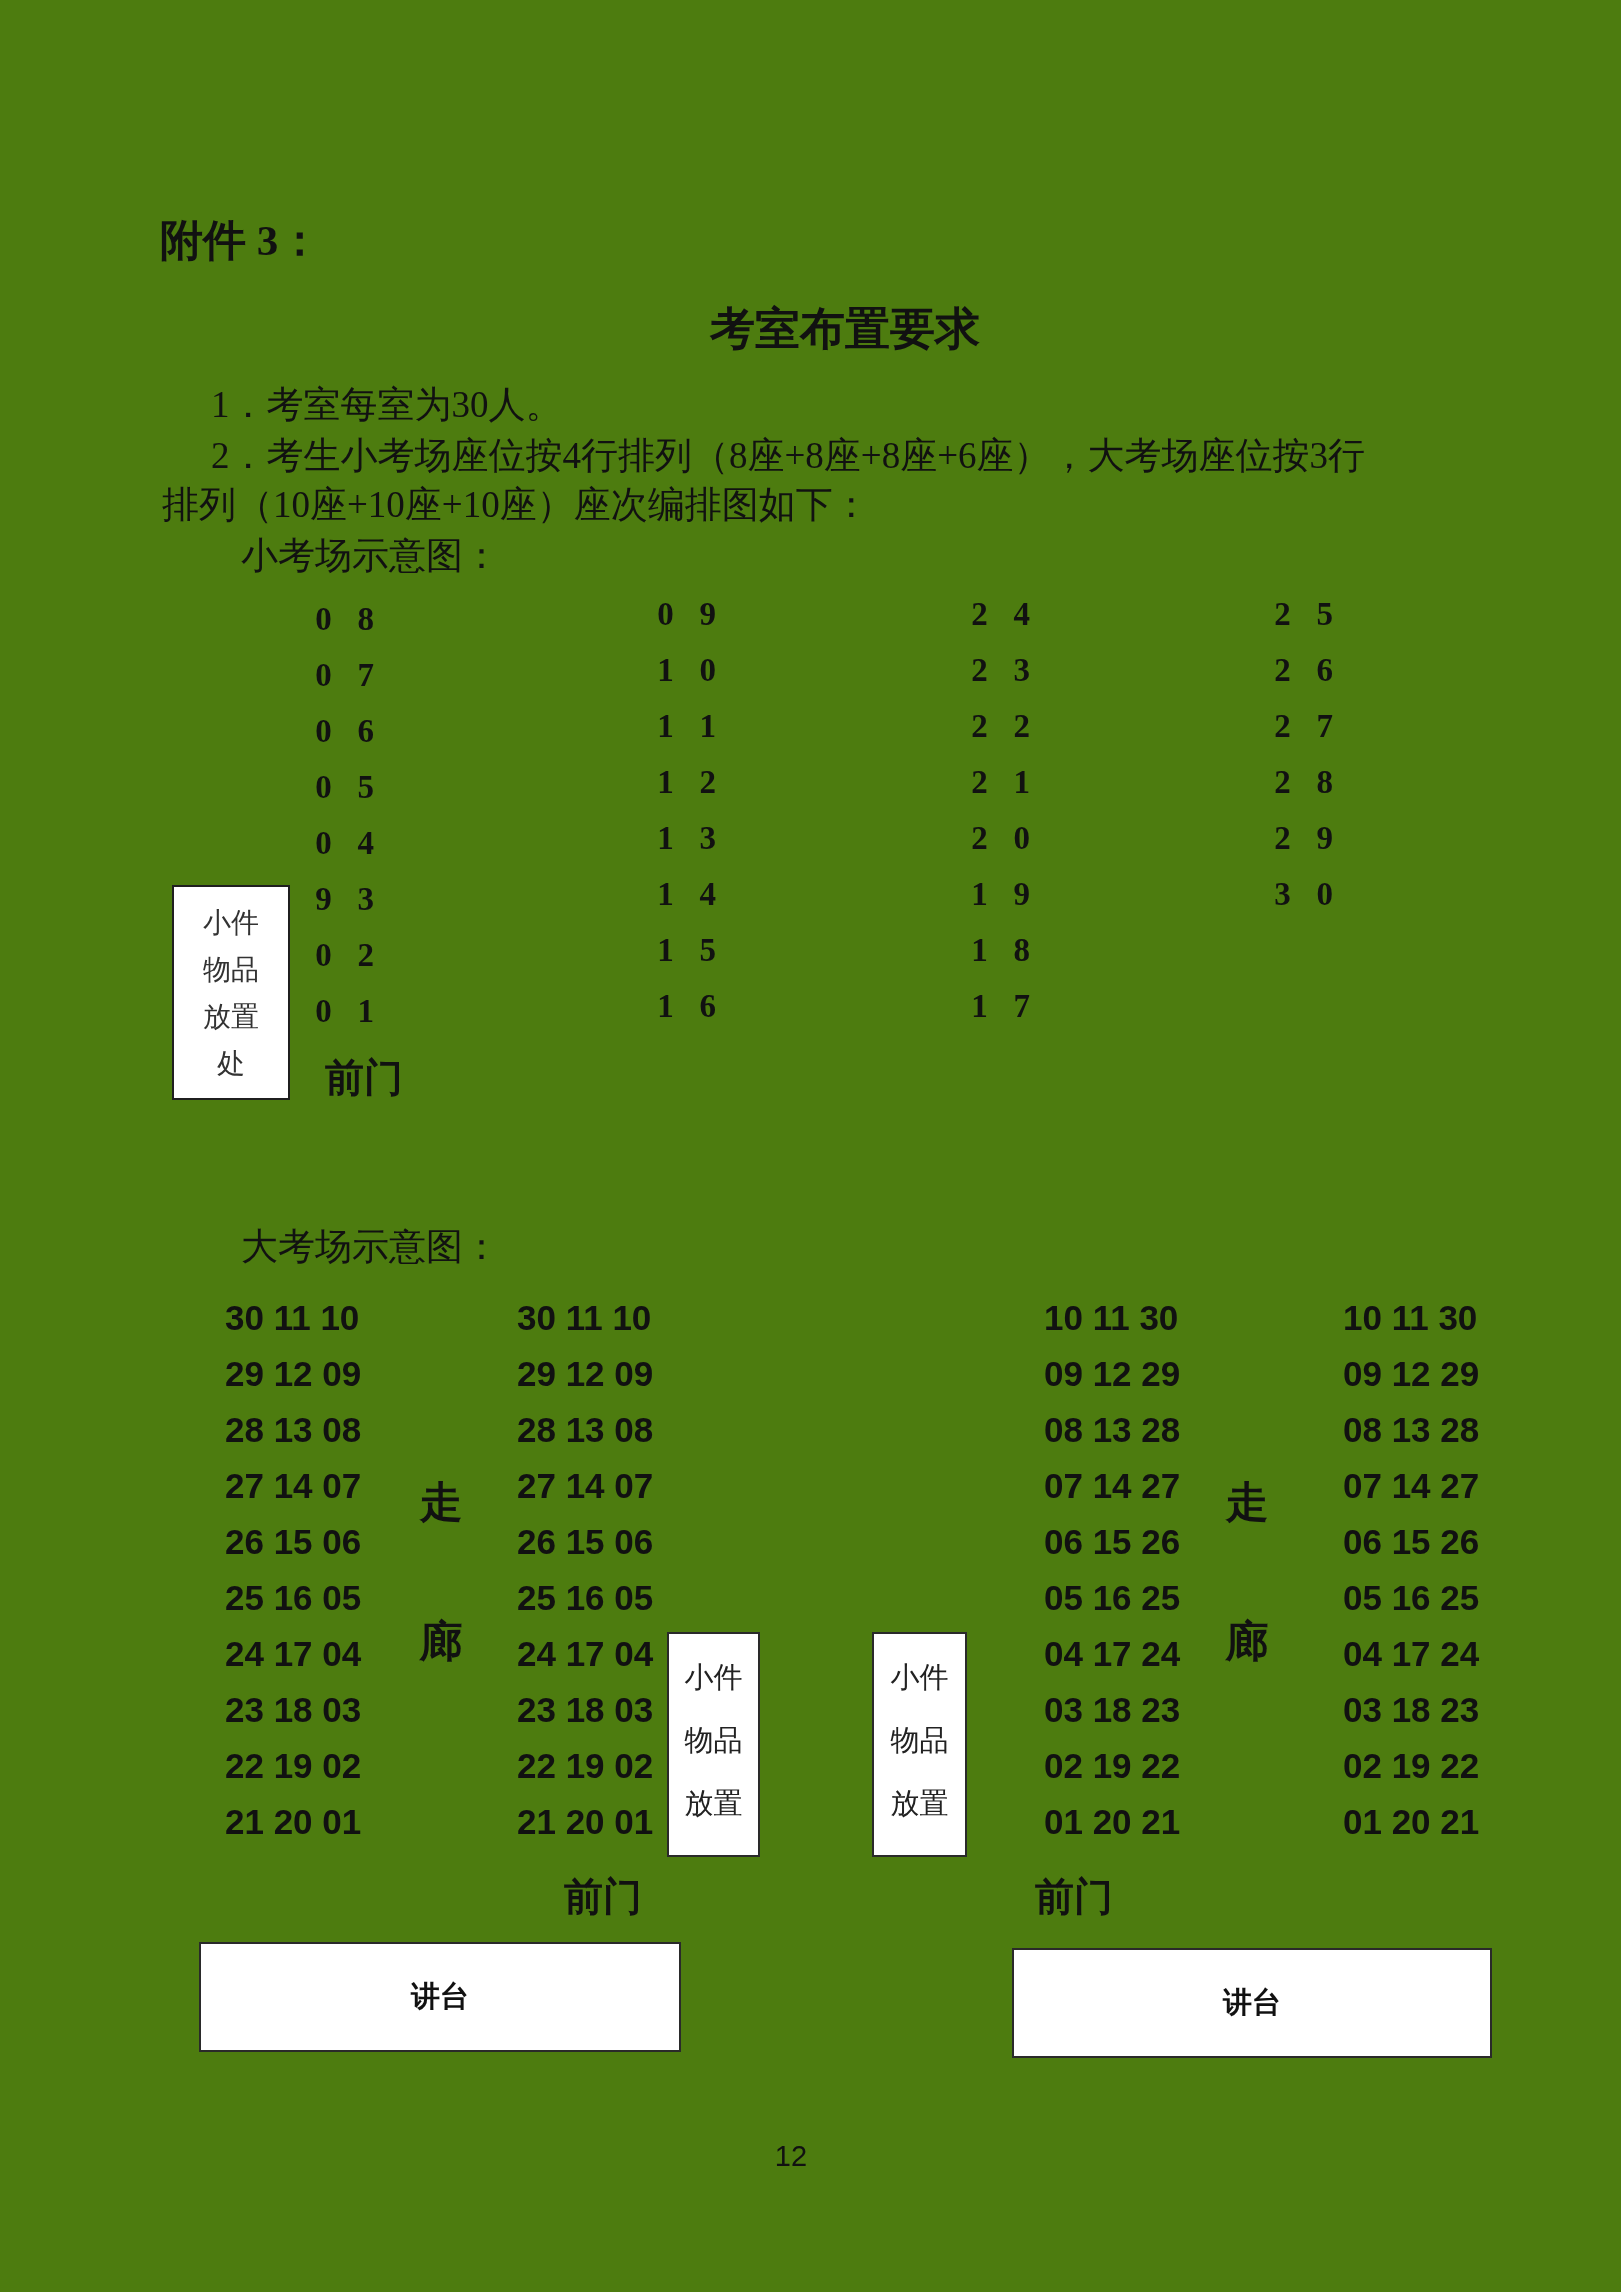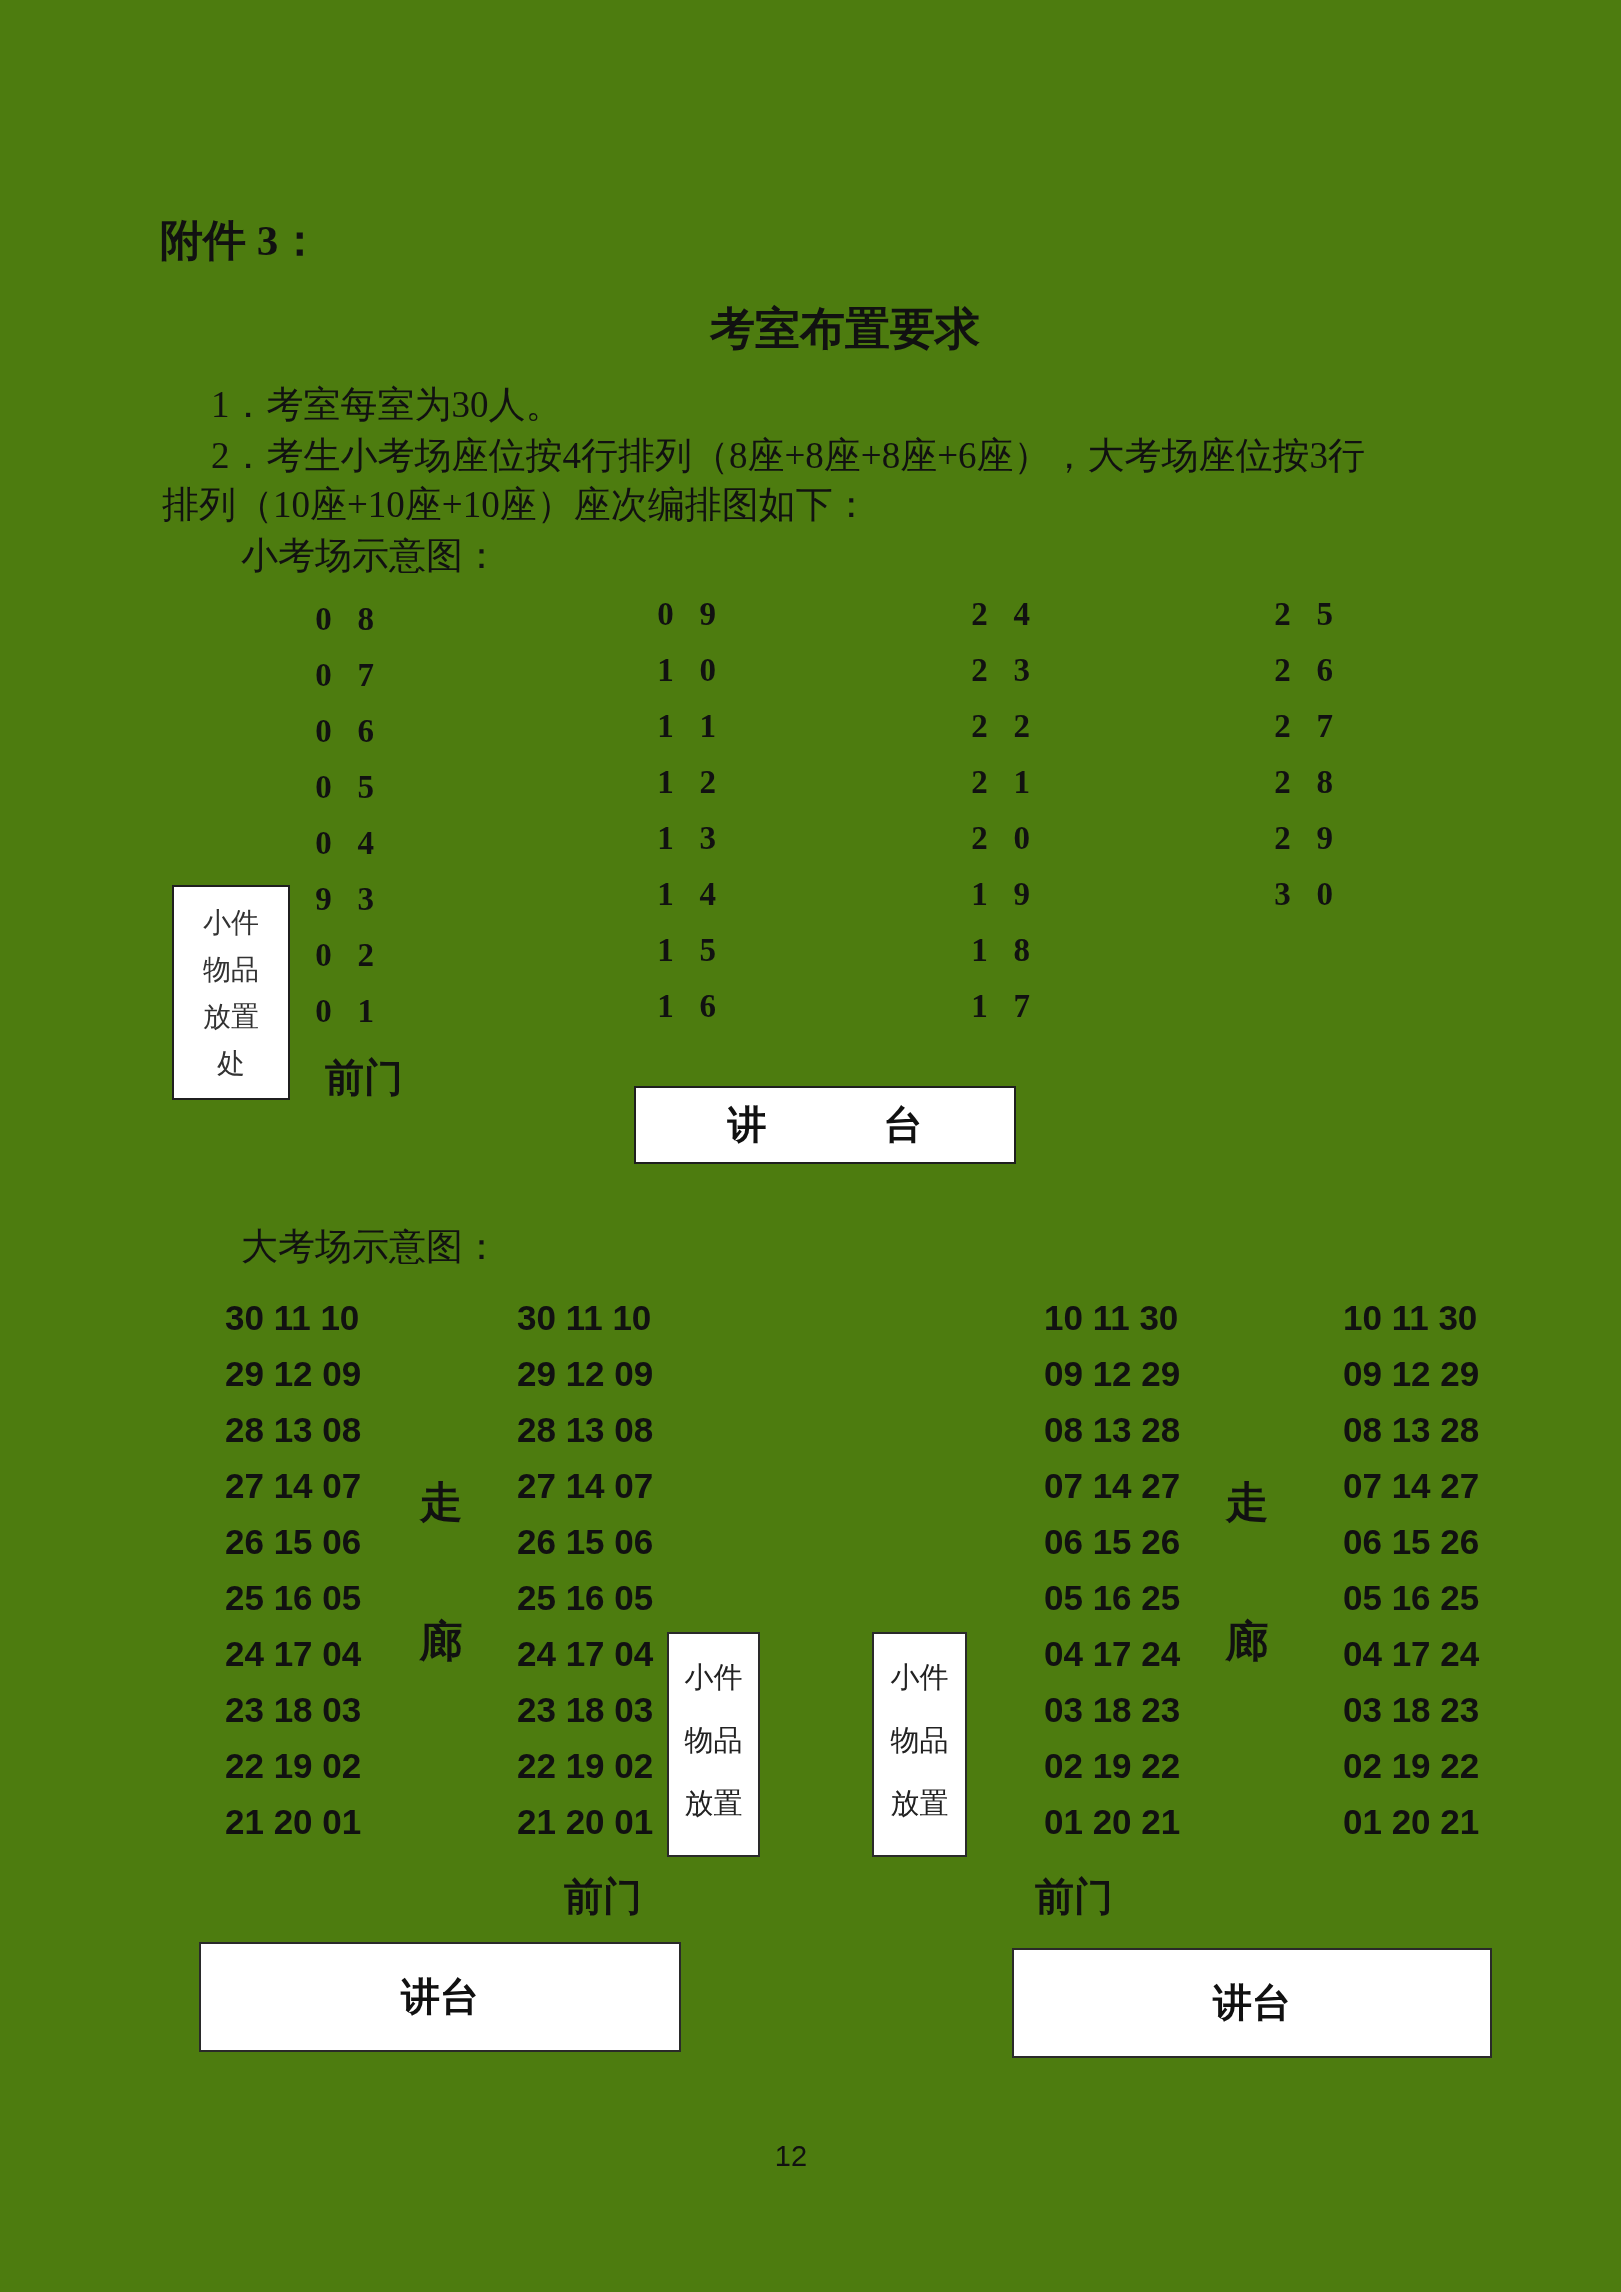--- a/index.html
+++ b/index.html
@@ -32,21 +32,21 @@
     line-height:56px; font-size:35px; font-weight:bold;
     font-family:"Liberation Sans","DejaVu Sans",sans-serif;
     text-align:center; white-space:pre;
   }
   .corridor { display:flex; flex-direction:column; gap:94px; text-align:center; }
   .corridor .corridor-char { font-size:43px; font-weight:600; line-height:45px; }
   .box-lg { border:2.5px solid #2a2a2a; box-sizing:border-box; background:#fff; }
   .storage-lg { padding-top:11.8px; }
   .storage-lg .storage-line { font-size:29px; line-height:63px; text-align:center; color:#222; }
   .podium-lg { display:flex; align-items:center; justify-content:center;
-    font-size:39px; font-weight:600; }
+    font-size:29px; font-weight:600; }
   .page-num {
     font-size:29px; text-align:center;
     font-family:"Liberation Sans","DejaVu Sans",sans-serif;
   }
 </style>
 </head>
 <body>
 
 <div class="page">
 
@@ -102,23 +102,20 @@
 
     <div class="abs box storage-sm" style="left:172px; top:302px; width:118px; height:215px;">
         <div class="storage-line">小件</div>
         <div class="storage-line">物品</div>
         <div class="storage-line">放置</div>
         <div class="storage-line">处</div>
       </div>
 
     <div class="abs door-label" style="left:325px; top:468px;">前门</div>
 
-    <div class="abs box podium" style="left:634px; top:503px; width:382px; height:78px;">
-      <span>讲　　　台</span>
-    </div>
   </div>
 
   <p class="abs caption" style="left:237px; top:1218px;">大考场示意图：</p>
 
   <div class="abs" style="left:0; top:1274px; width:1621px; height:804px;">
 
     <div class="abs group" style="left:225px; top:15.7px; width:118px;">
         <div class="seat-row">30 11 10</div>
         <div class="seat-row">29 12 09</div>
         <div class="seat-row">28 13 08</div>

